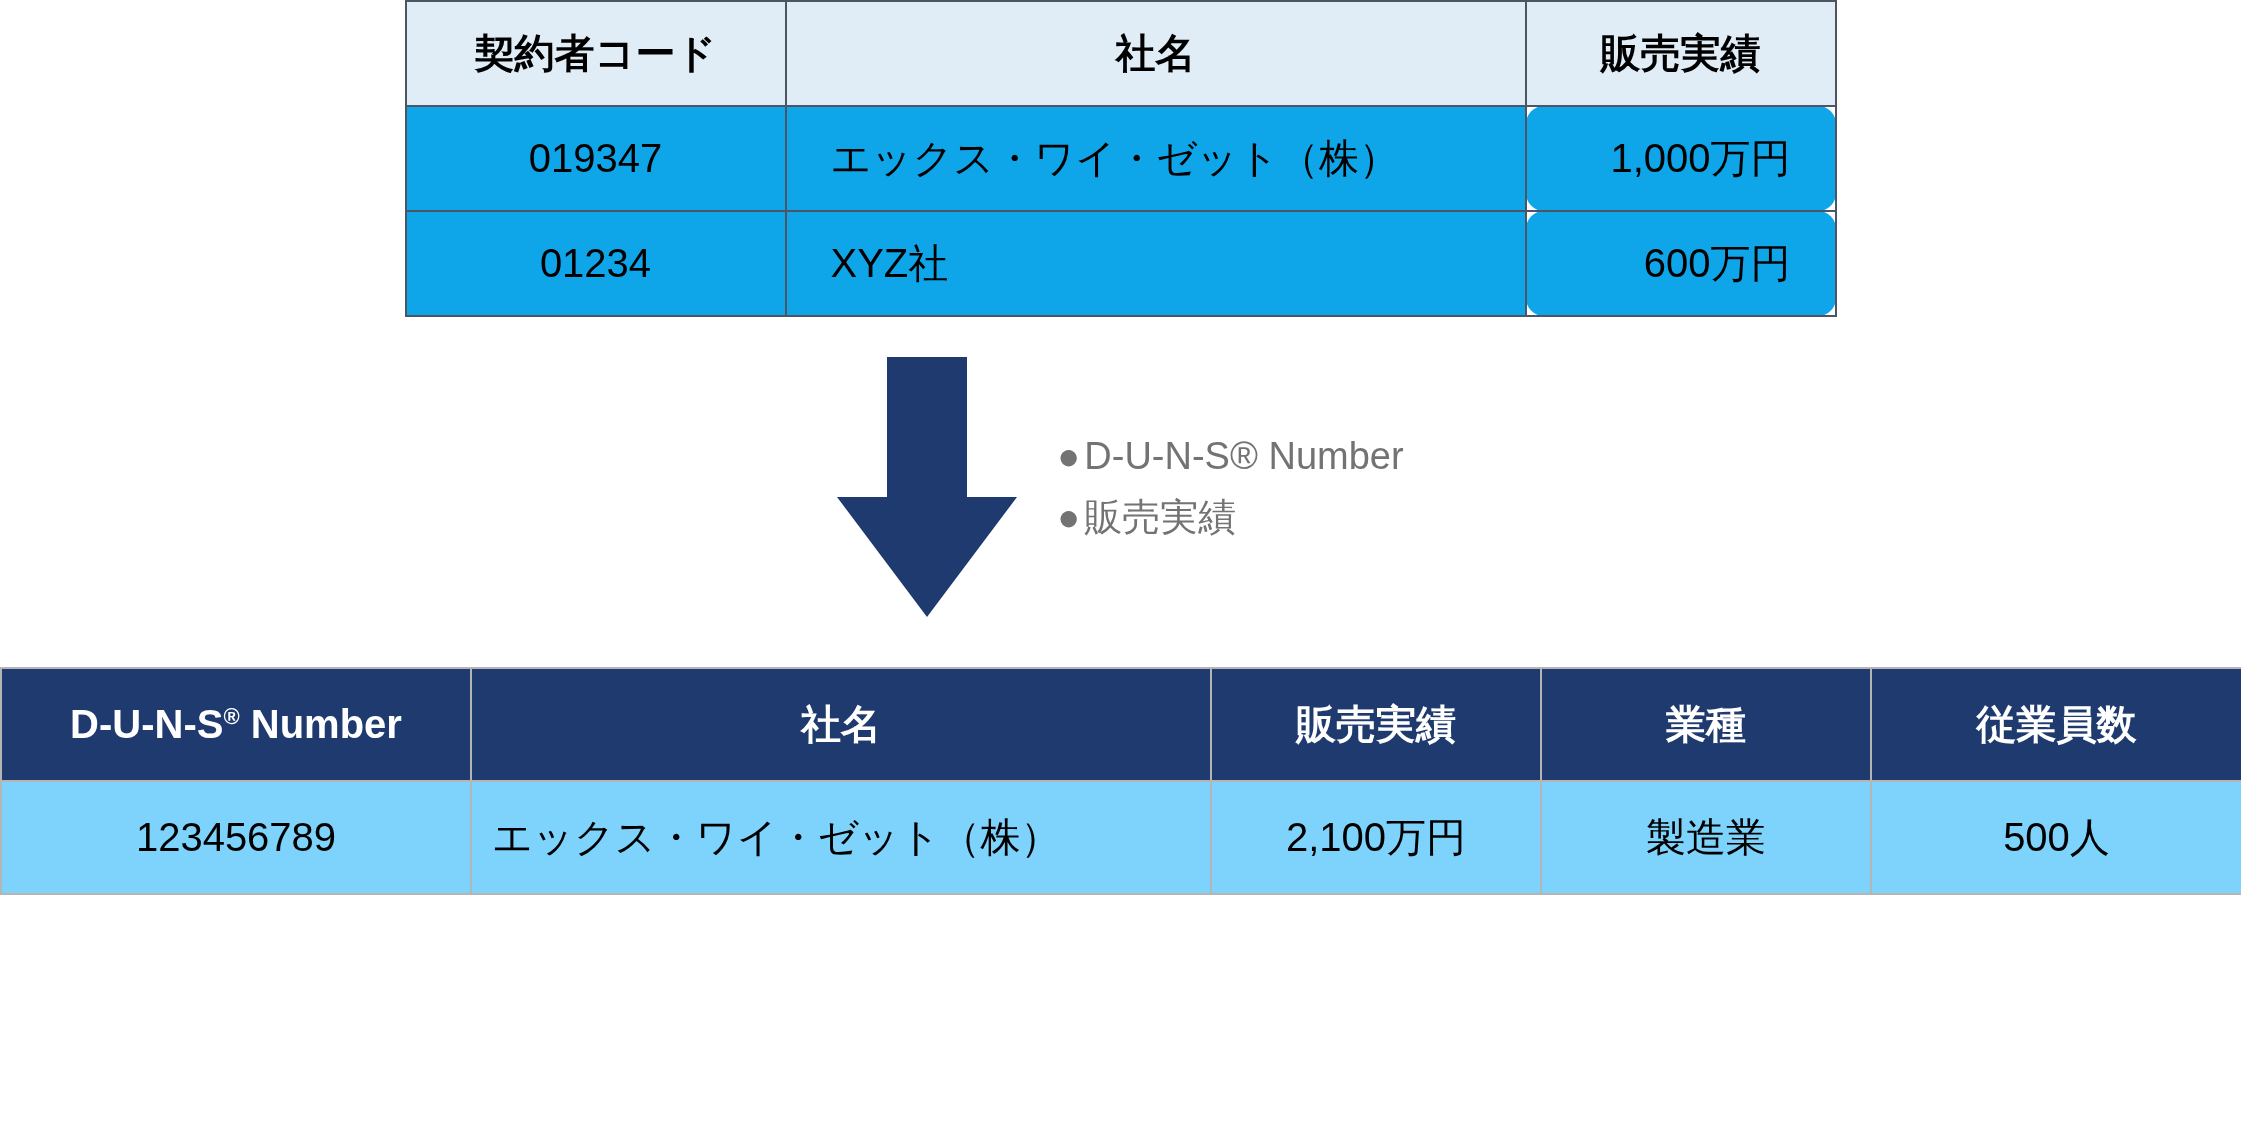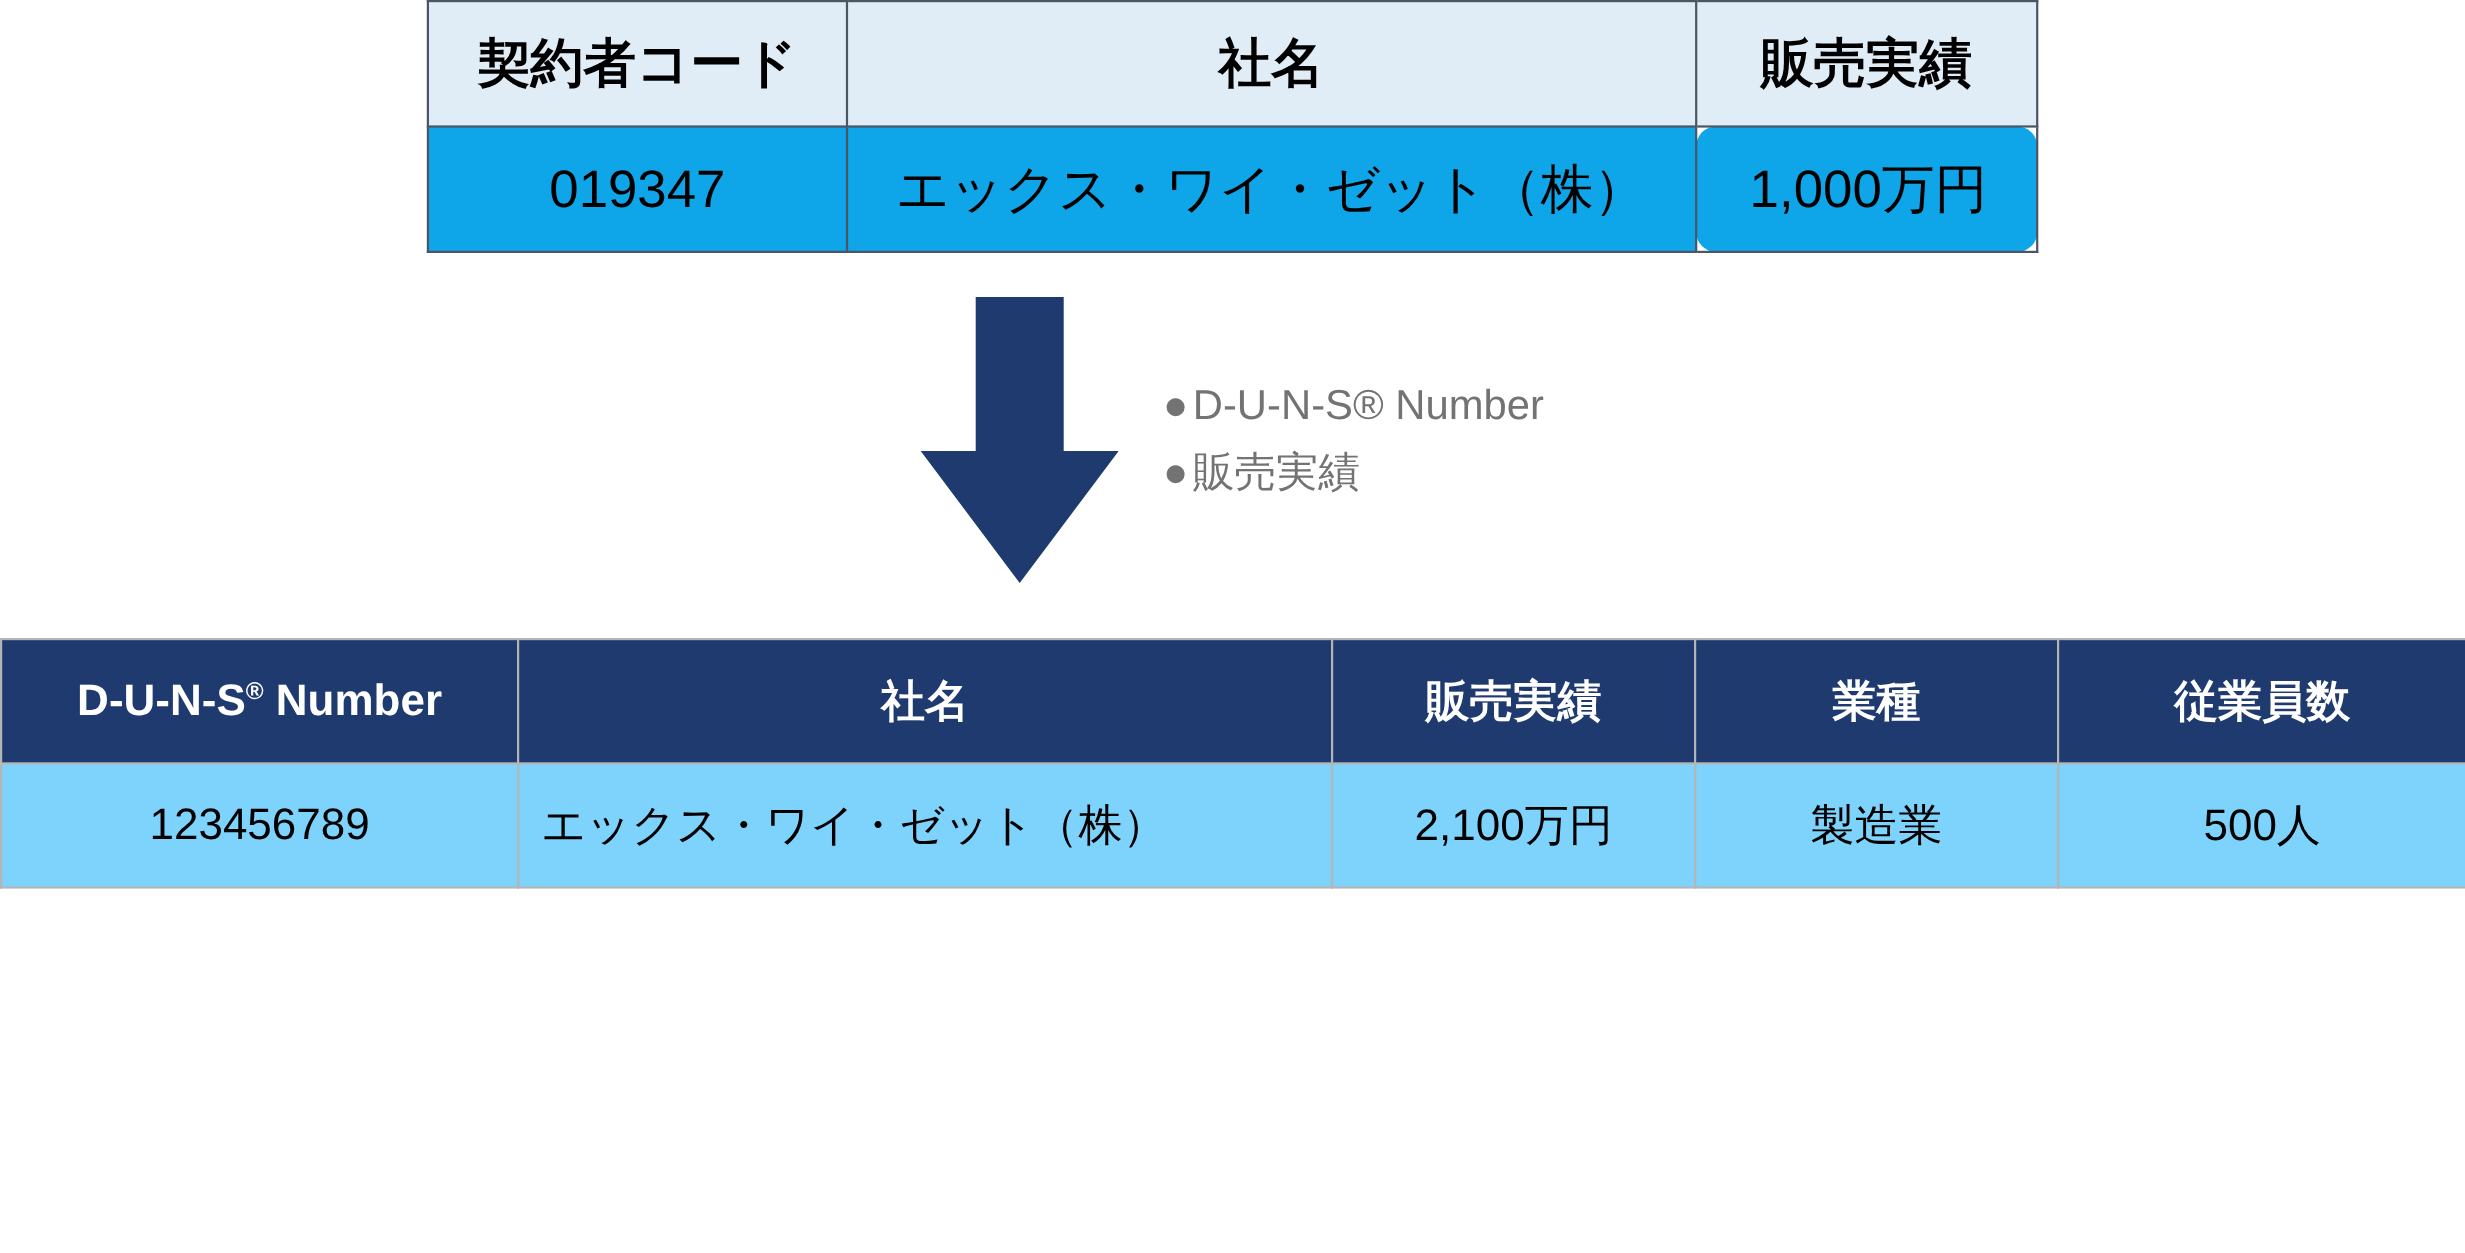--- a/index.html
+++ b/index.html
@@ -13,21 +13,21 @@
 
     
     .table-top {
       border-collapse: collapse;
       margin: 0 auto;
       table-layout: fixed;
     }
     .table-top th, .table-top td {
       border: 2px solid #4b5563;
       padding: 24px 44px;
-      font-size: 48px;
+      font-size: 40px;
       white-space: nowrap;
     }
     .table-top th {
       background: #e0ecf6;
       font-weight: 700;
       text-align: center;
     }
     .table-top td { background: #0ea5e9; }
     .ta-center { text-align: center; }
     .ta-left   { text-align: left; margin-top: 48px; }
@@ -101,20 +101,25 @@
         <th>社名</th>
         <th>販売実績</th>
       </tr>
     </thead>
     <tbody>
       <tr>
         <td class="ta-center">019347</td>
         <td class="ta-left">エックス・ワイ・ゼット（株）</td>
         <td class="ta-right">1,000万円</td>
       </tr>
+      <tr>
+        <td class="ta-center">01234</td>
+        <td class="ta-left">XYZ社</td>
+        <td class="ta-right">600万円</td>
+      </tr>
     </tbody>
   </table>
 
   <div class="middle">
     <svg class="arrow-down" width="180" height="260" viewBox="0 0 180 260">
       <polygon points="50,0 130,0 130,140 180,140 90,260 0,140 50,140" fill="#1e3a6e"></polygon>
     </svg>
     <div class="bullets">
       <div class="row">
         <span class="dot">●</span>

